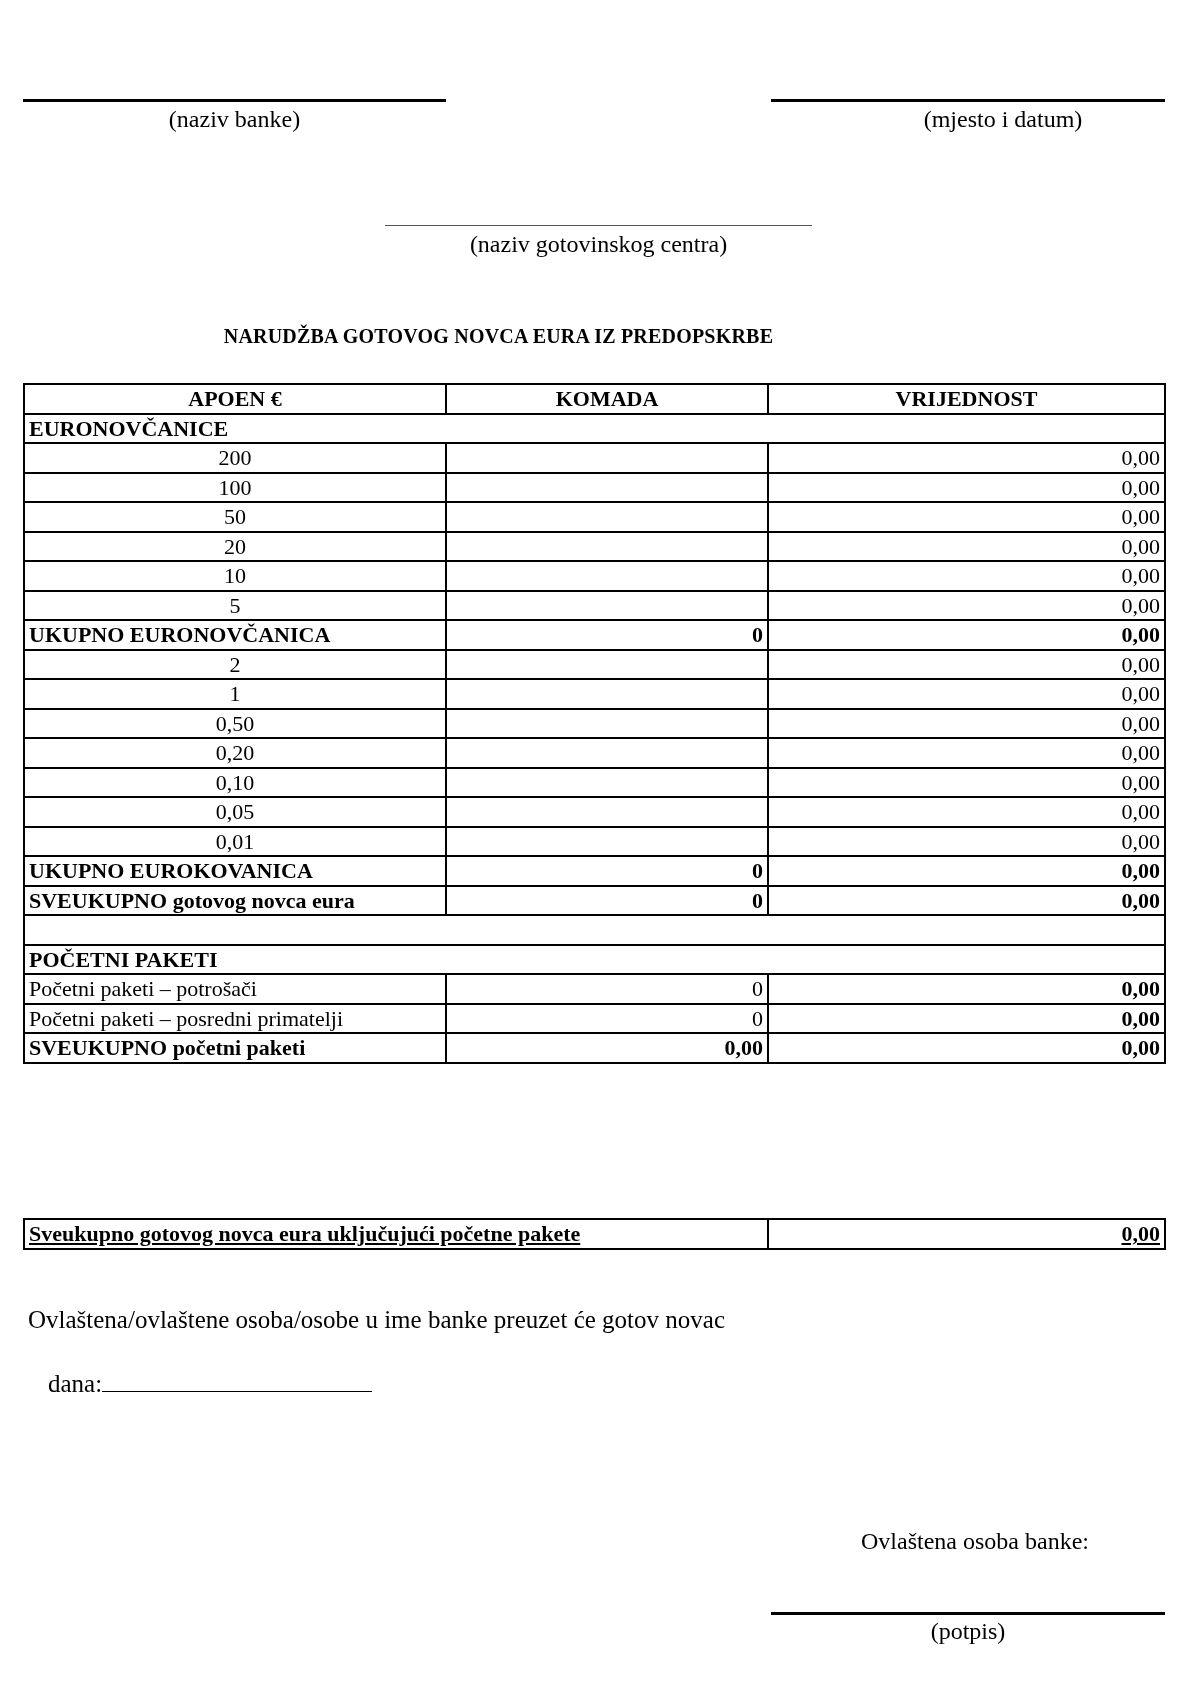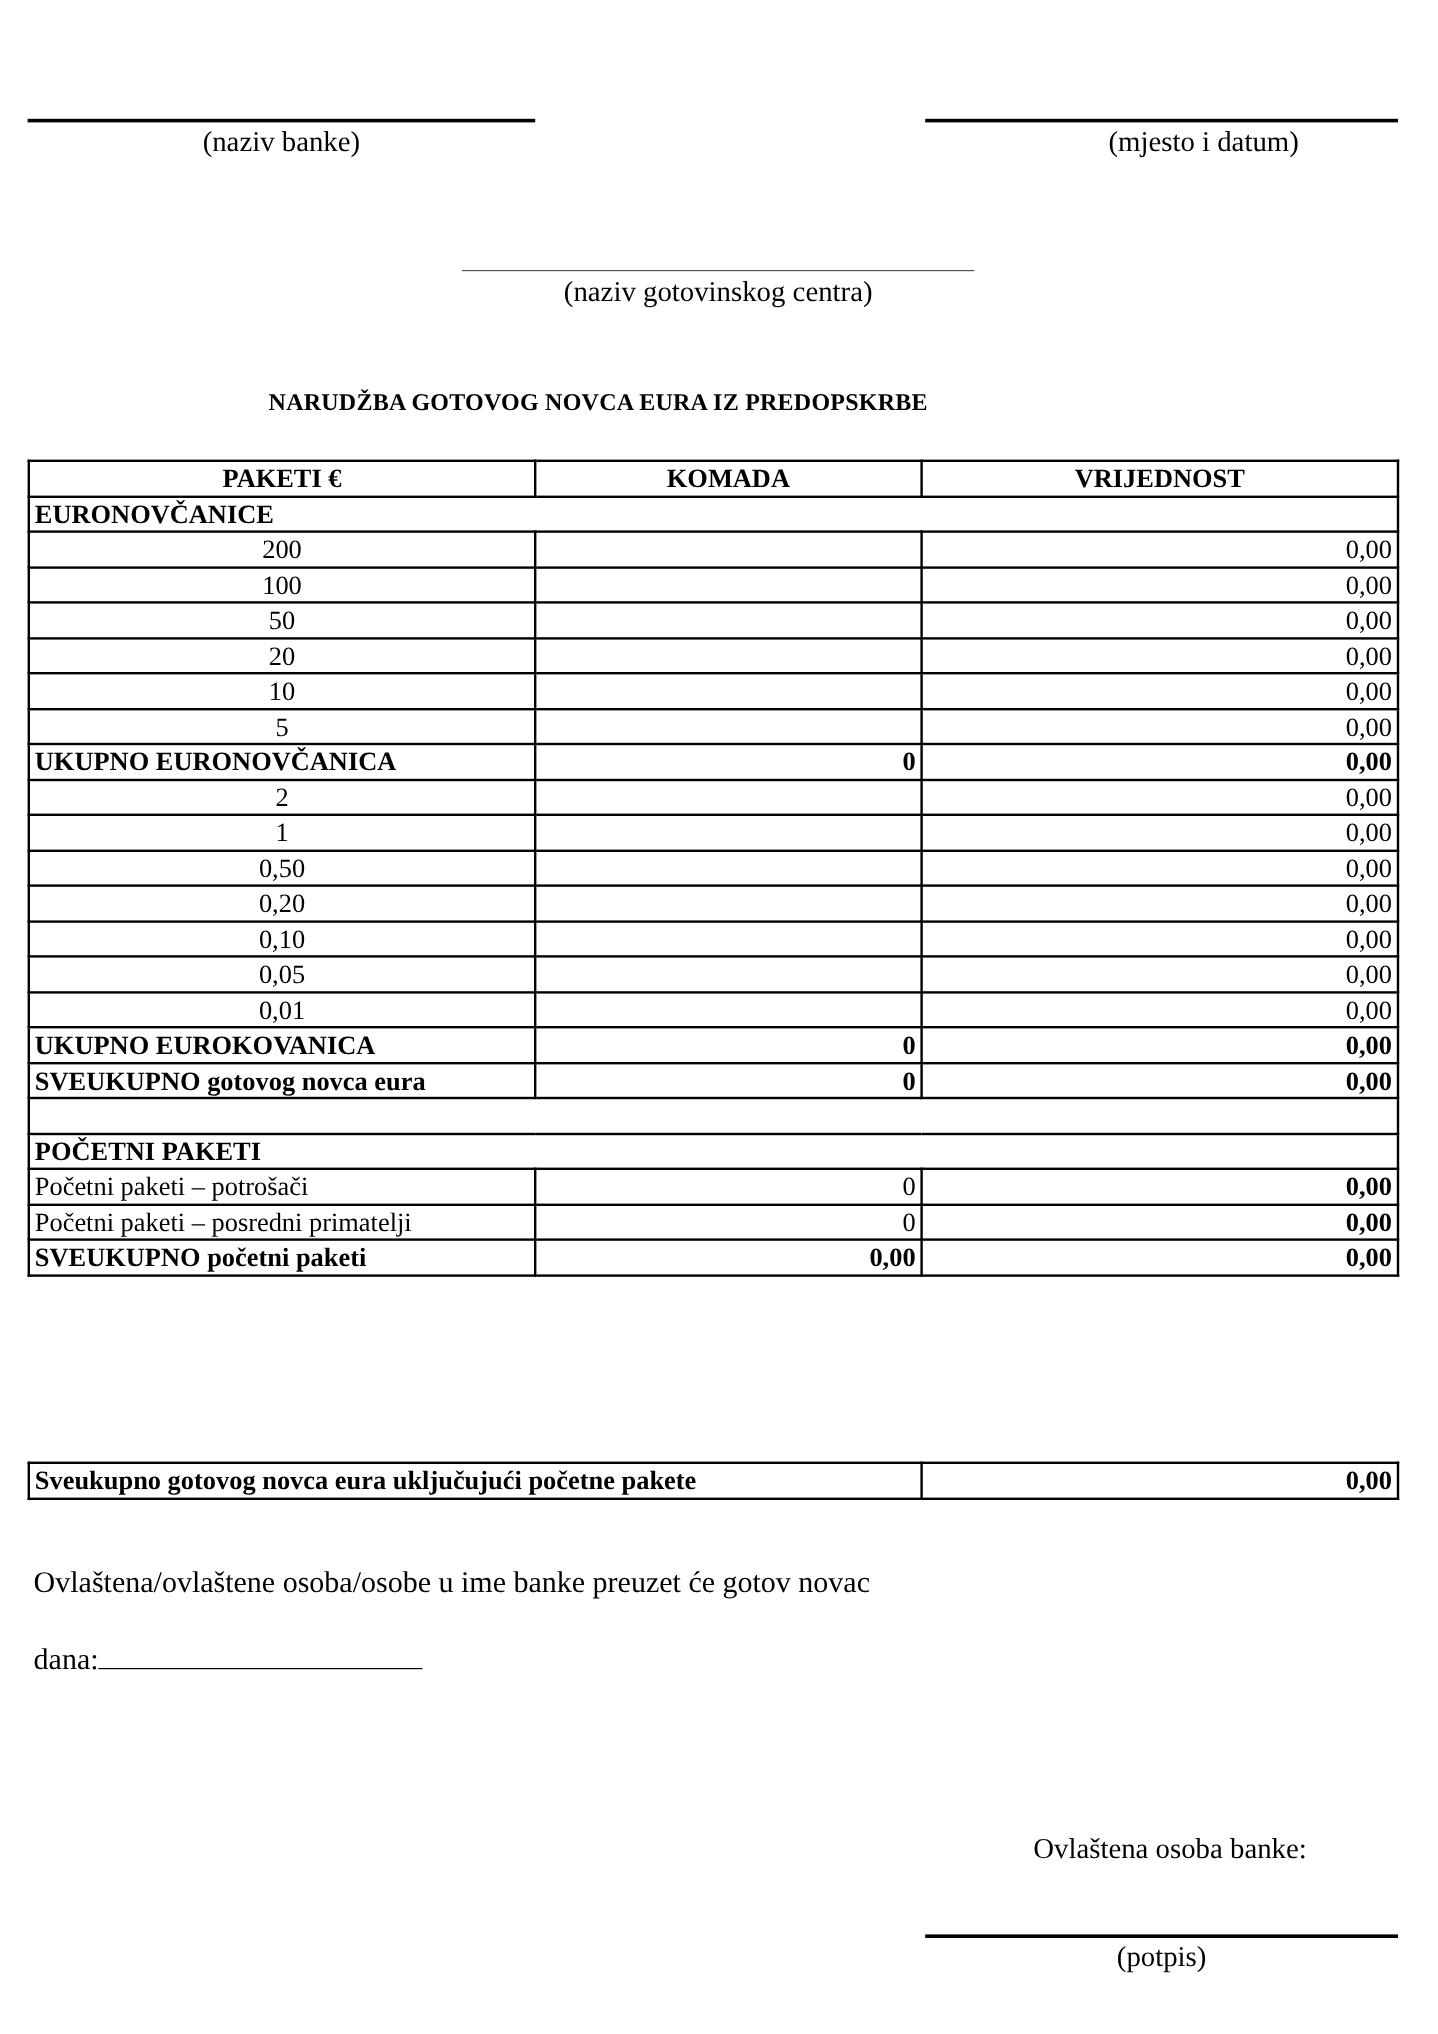--- a/index.html
+++ b/index.html
@@ -43,21 +43,21 @@
 <div class="title">NARUDŽBA GOTOVOG NOVCA EURA IZ PREDOPSKRBE</div>
 
 <table class="grid" style="top:383px;">
   <colgroup>
       <col class="c1">
       <col class="c2">
       <col class="c3">
     </colgroup>
   <tbody id="main-body">
     <tr>
-      <td class="center bold">PAKETI €</td>
+      <td class="center bold">APOEN €</td>
       <td class="center bold">KOMADA</td>
       <td class="center bold">VRIJEDNOST</td>
     </tr>
     <tr>
       <td colspan="3" class="bold">EURONOVČANICE</td>
     </tr>
   <tr>
         <td class="center">200</td>
         <td class="right"></td>
         <td class="right">0,00</td>
@@ -154,33 +154,33 @@
         <td class="right bold">0,00</td>
       </tr>
       <tr>
         <td><span class="bold">SVEUKUPNO</span><span class="bold"> početni paketi</span></td>
         <td class="right bold">0,00</td>
         <td class="right bold">0,00</td>
       </tr>
     </tbody>
 </table>
 
-<table class="grid" style="top:1218px;">
+<table class="grid" style="top:1218px;text-decoration:underline;">
   <colgroup>
       <col style="width:744px;">
       <col style="width:397px;">
     </colgroup>
   <tbody>
       <tr>
     <td class="bold">Sveukupno gotovog novca eura uključujući početne pakete</td>
     <td class="right bold">0,00</td>
   </tr>
 </tbody>
   </table>
 
 <div class="para" style="top:1306px;">Ovlaštena/ovlaštene osoba/osobe u ime banke preuzet će gotov novac</div>
-<div class="para" style="top:1370px;">
+<div class="para" style="top:1370px;margin-left:20px;">
   <span>dana:</span><span style="display:inline-block; width:270px; border-bottom:1px solid #000; height:20px; vertical-align:baseline;"><span></span></span>
 </div>
 
 <div class="caption" style="left:800px; width:350px; top:1528px;">Ovlaštena osoba banke:</div>
 <div class="line" style="left:771px; top:1612px; width:394px; height:3px;"></div>
 <div class="caption" style="left:771px; width:394px; top:1618px;">(potpis)</div>
 
 </body></html>

